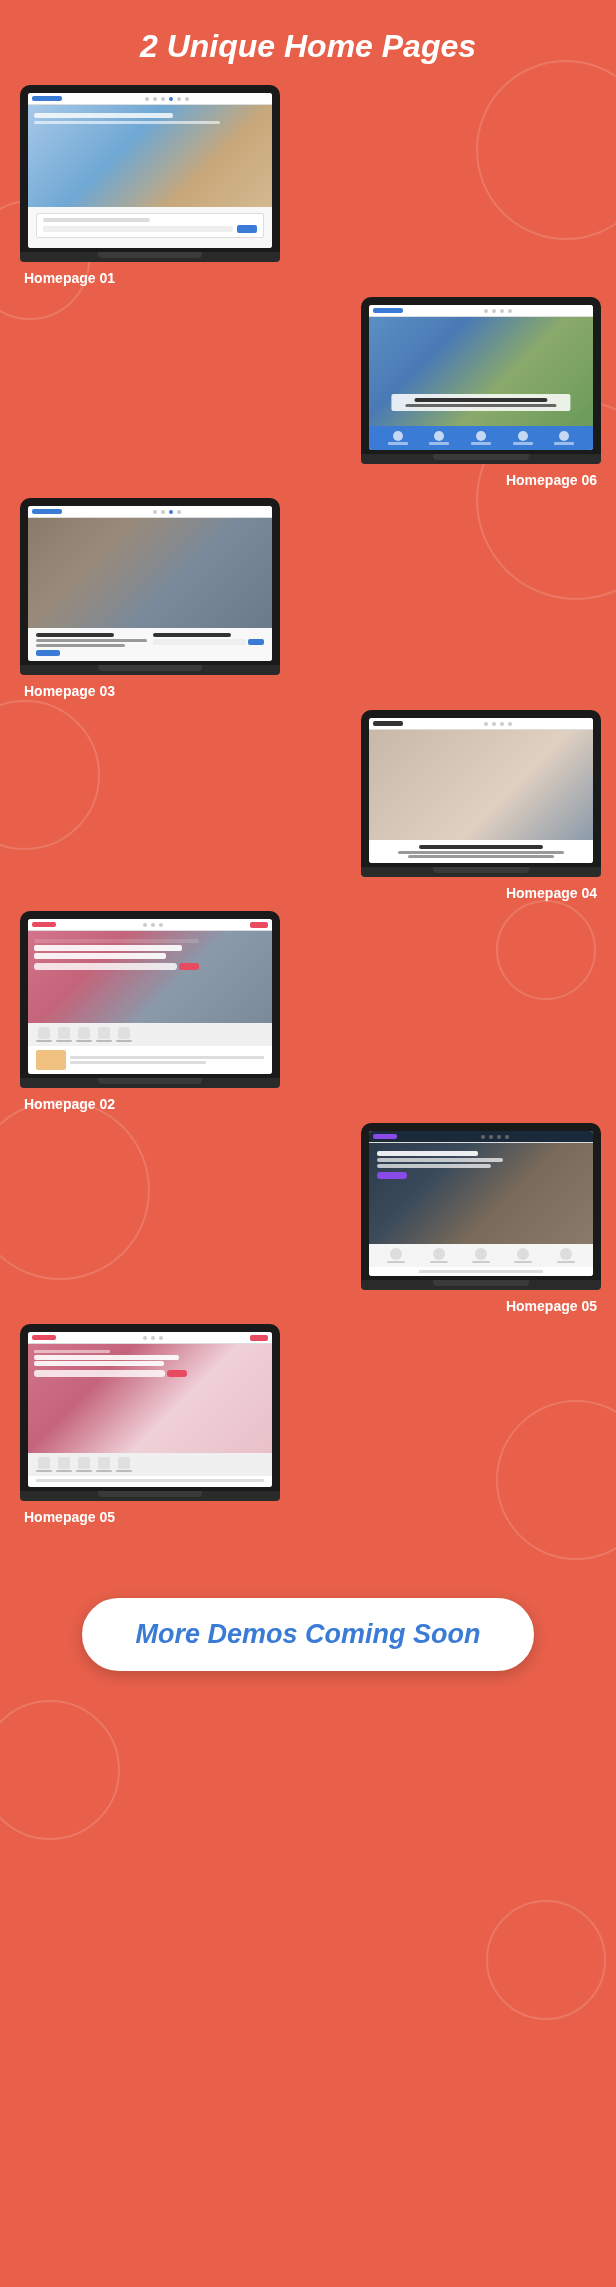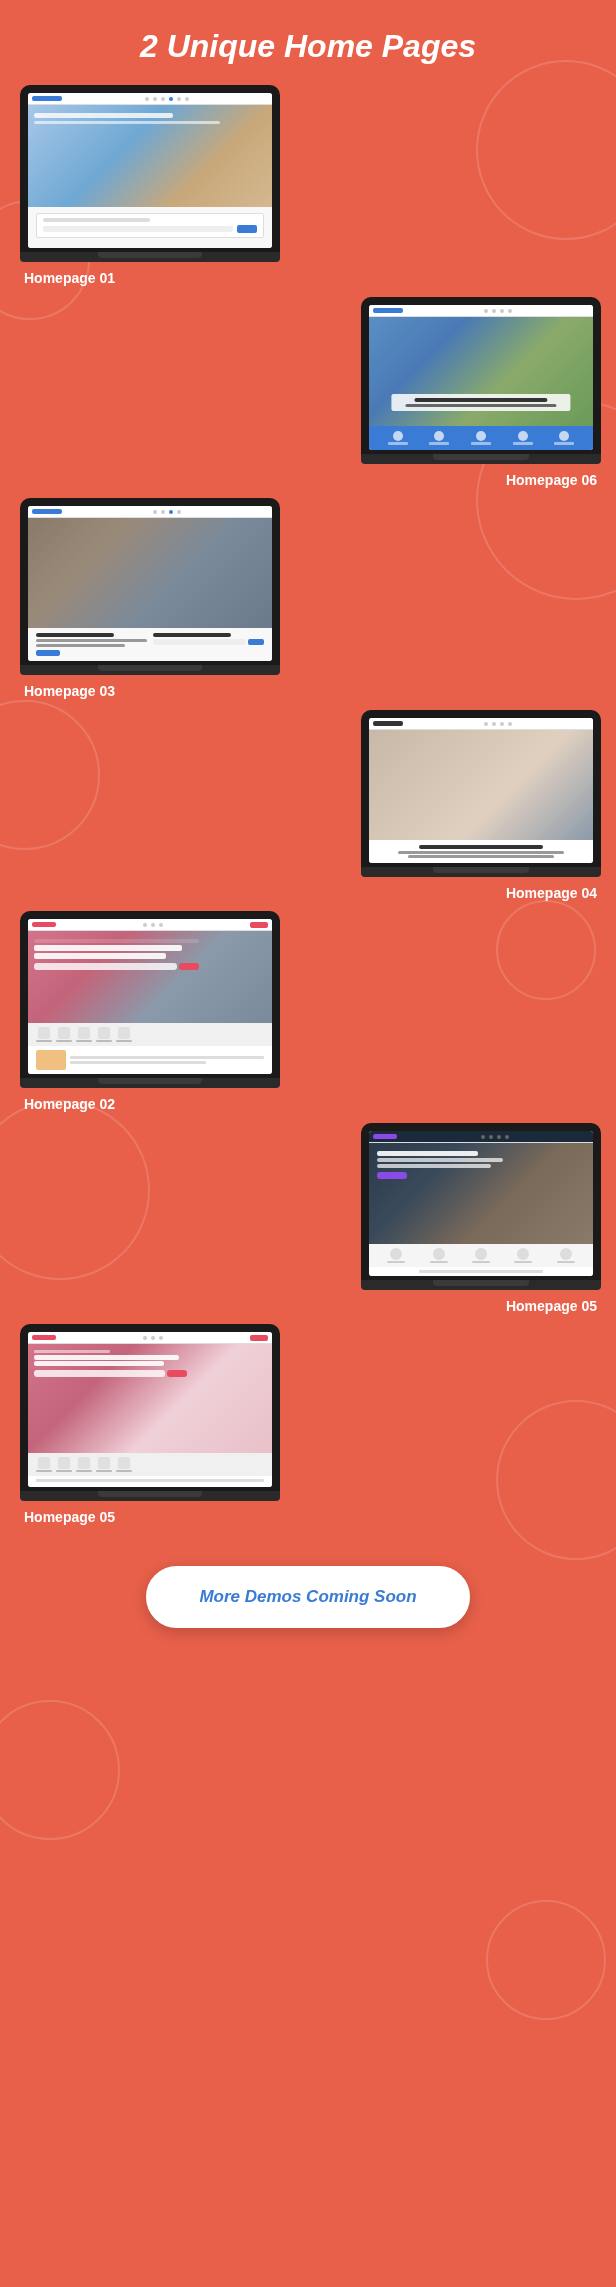--- a/index.html
+++ b/index.html
@@ -126,27 +126,28 @@
       display: flex;
       justify-content: center;
       padding: 30px 20px 40px;
     }
 
     .cta-button {
       background: #fff;
       border: 3px solid #fff;
       border-radius: 40px;
       padding: 18px 50px;
-      font-size: 17px;
+      font-size: 27px;
       font-weight: 900;
       font-style: italic;
       color: #3a7bd5;
       cursor: pointer;
       text-align: center;
       box-shadow: 0 4px 15px rgba(0,0,0,0.2);
+      margin-top: 32px;
     }
 
     
     .single-left {
       margin-left: 20px;
     }
 
     
     .single-right {
       display: flex;

